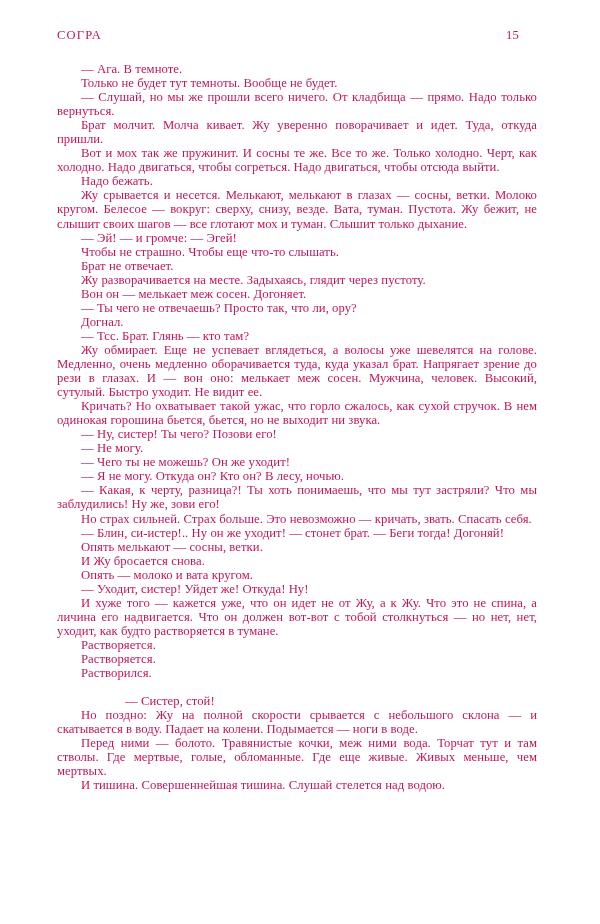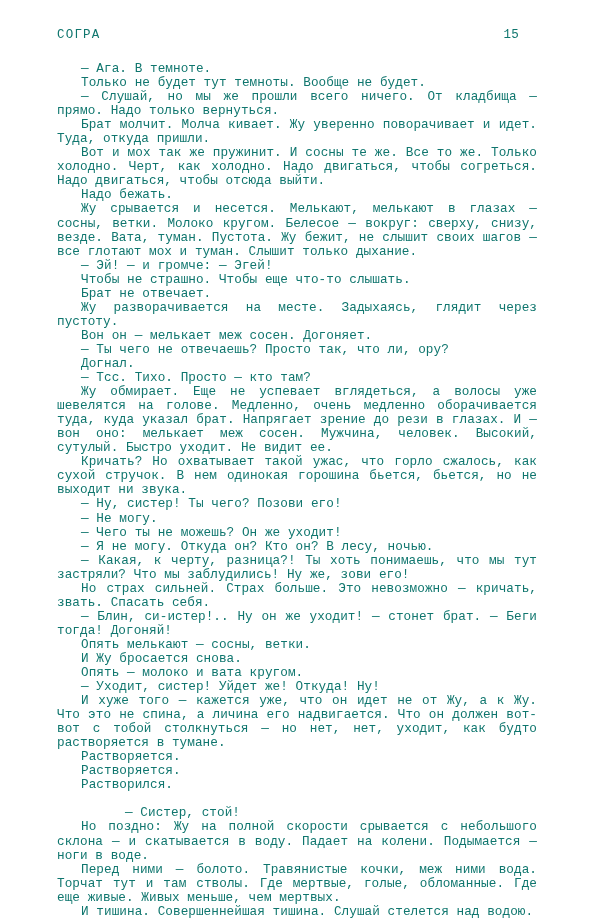--- a/index.html
+++ b/index.html
@@ -5,22 +5,22 @@
   html, body {
     margin: 0;
     padding: 0;
     background: #ffffff;
   }
   .page {
     position: relative;
     width: 581px;
     height: 924px;
     background: #ffffff;
-    font-family: Liberation Mono, monospace;
-    color: #0f766e;
+    font-family: Liberation Serif, serif;
+    color: #be185d;
     overflow: hidden;
   }
   .running-header {
     position: absolute;
     top: 28px;
     left: 57px;
     right: 62px;
     display: flex;
     justify-content: space-between;
     align-items: baseline;
@@ -72,21 +72,21 @@
       <p>Вот и мох так же пружинит. И сосны те же. Все то же. Только холодно. Черт, как холодно. Надо двигаться, чтобы согреться. Надо двигаться, чтобы отсюда выйти.</p>
       <p>Надо бежать.</p>
       <p>Жу срывается и несется. Мелькают, мелькают в глазах — сосны, ветки. Молоко кругом. Белесое — вокруг: сверху, снизу, везде. Вата, туман. Пустота. Жу бежит, не слышит своих шагов — все глотают мох и туман. Слышит только дыхание.</p>
       <p>— Эй! — и громче: — Эгей!</p>
       <p>Чтобы не страшно. Чтобы еще что-то слышать.</p>
       <p>Брат не отвечает.</p>
       <p>Жу разворачивается на месте. Задыхаясь, глядит через пустоту.</p>
       <p>Вон он — мелькает меж сосен. Догоняет.</p>
       <p>— Ты чего не отвечаешь? Просто так, что ли, ору?</p>
       <p>Догнал.</p>
-      <p>— Тсс. Тихо. Просто — кто там?</p>
+      <p>— Тсс. Брат. Глянь — кто там?</p>
       <p>Жу обмирает. Еще не успевает вглядеться, а волосы уже шевелятся на голове. Медленно, очень медленно оборачивается туда, куда указал брат. Напрягает зрение до рези в глазах. И — вон оно: мелькает меж сосен. Мужчина, человек. Высокий, сутулый. Быстро уходит. Не видит ее.</p>
       <p>Кричать? Но охватывает такой ужас, что горло сжалось, как сухой стручок. В нем одинокая горошина бьется, бьется, но не выходит ни звука.</p>
       <p>— Ну, систер! Ты чего? Позови его!</p>
       <p>— Не могу.</p>
       <p>— Чего ты не можешь? Он же уходит!</p>
       <p>— Я не могу. Откуда он? Кто он? В лесу, ночью.</p>
       <p>— Какая, к черту, разница?! Ты хоть понимаешь, что мы тут застряли? Что мы заблудились! Ну же, зови его!</p>
       <p>Но страх сильней. Страх больше. Это невозможно — кричать, звать. Спасать себя.</p>
       <p>— Блин, си-истер!.. Ну он же уходит! — стонет брат. — Беги тогда! Догоняй!</p>
       <p>Опять мелькают — сосны, ветки.</p>

